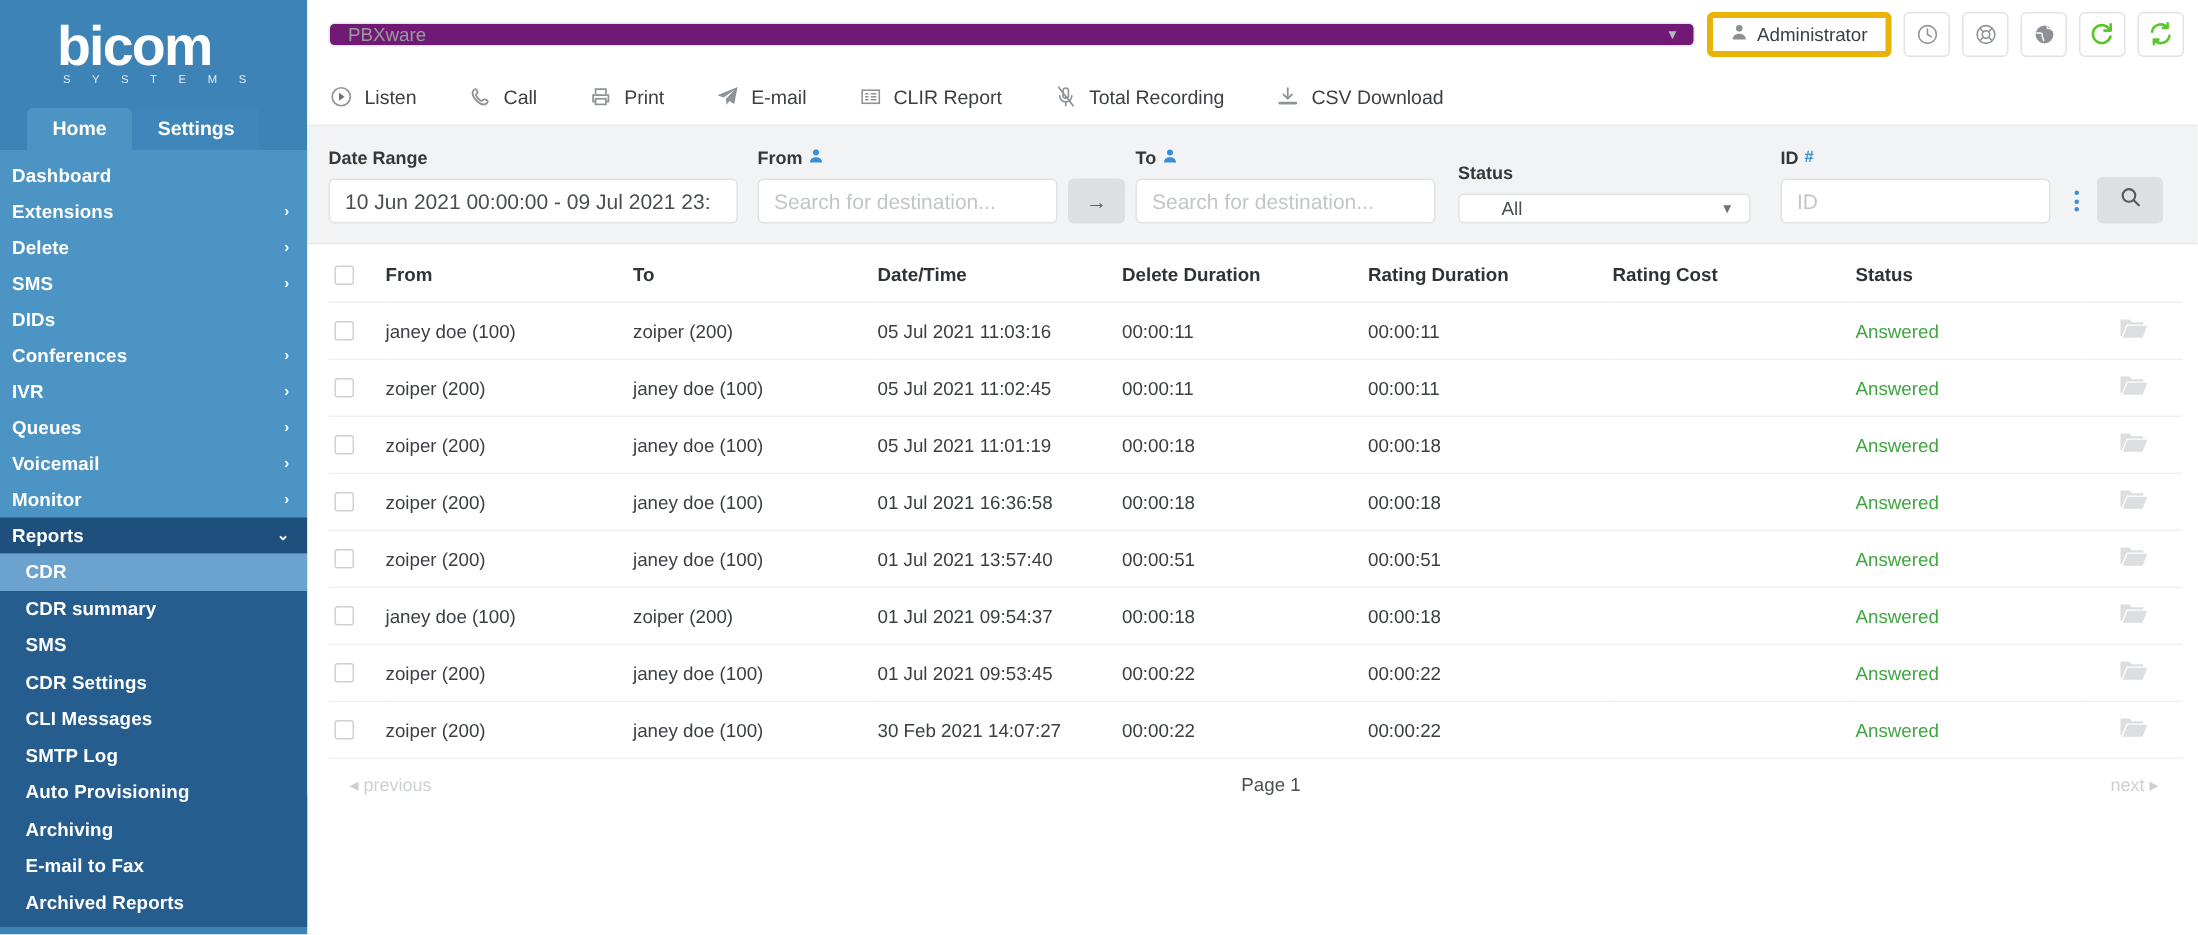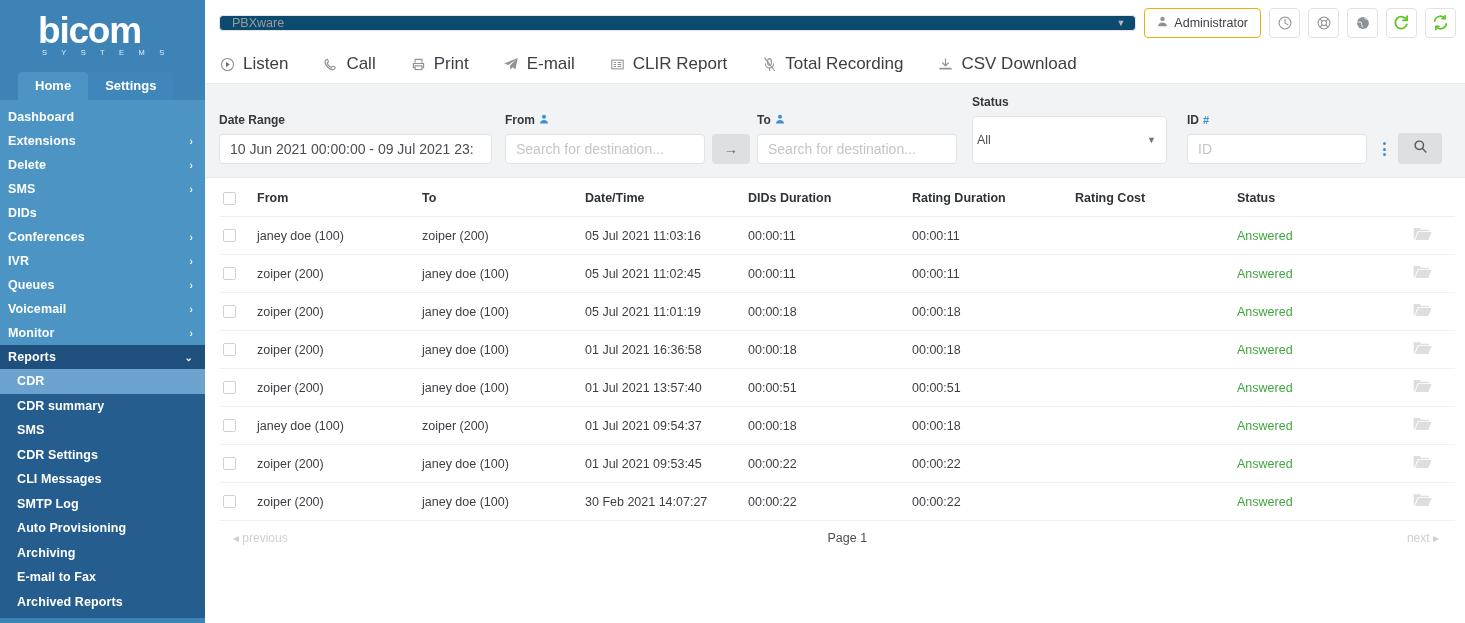--- a/index.html
+++ b/index.html
@@ -59,44 +59,44 @@
 
   
   .main { flex: 1; height: 623px; position: relative; background: #ffffff; }
 
   .topbar {
     height: 45px; background: #ffffff;
     display: flex; align-items: center; padding: 0 12px 0 14px; gap: 8px;
   }
   .select-box {
     flex: 1; height: 16px; border: 1px solid #e3e5e8; border-radius: 4px;
-    background: #0c4a6e; display: flex; align-items: center; justify-content: space-between;
+    background: #701a75; display: flex; align-items: center; justify-content: space-between;
     padding: 0 10px 0 12px; font-size: 12.5px; color: #999c9f; gap: 35px;
   }
   .select-box .caret { color: #b6b9bc; font-size: 9px; }
   .btn-user {
-    height: 30px; border: 1px solid #eab308; border-radius: 4px; background: #fff;
+    height: 30px; border: 4px solid #eab308; border-radius: 4px; background: #fff;
     display: flex; align-items: center; gap: 6px; padding: 0 12px;
     font-size: 12.5px; color: #3b3f44; white-space: nowrap;
   }
   .btn-user .uicon { color: #8d9196; font-size: 12px; }
   .icon-btn {
     width: 31px; height: 30px; border: 1px solid #e0e2e5; border-radius: 4px;
     background: #fff; display: flex; align-items: center; justify-content: center;
   }
   .icon-btn svg { display: block; }
 
   .toolbar {
     height: 39px; background: #ffffff;
     border-bottom: 1px solid #e9ebed;
     display: flex; align-items: center; padding-left: 14px; gap: 0;
   }
   .tool {
     display: flex; align-items: center; gap: 7px;
-    font-size: 17px; color: #3c4045; margin-right: 34px; white-space: nowrap;
+    font-size: 13px; color: #3c4045; margin-right: 34px; white-space: nowrap;
   }
   .tool .ti { width: 17px; height: 17px; display: flex; align-items: center; justify-content: center; color: #8f9397; }
 
   .filters {
     background: #f2f3f4; padding: 11px 13px 13px 14px;
     display: flex; align-items: flex-end; gap: 0;
     border-bottom: 1px solid #e5e7e9;
   }
   .fgroup { display: flex; flex-direction: column; }
   .flabel {
@@ -109,23 +109,23 @@
     display: flex; align-items: center; padding: 0 10px;
     font-size: 14px; color: #4a4e53;
   }
   .finput.ph { color: #c3c6c9; }
   .arrow-btn {
     width: 38px; height: 30px; background: #dddfe1; border-radius: 4px;
     display: flex; align-items: center; justify-content: center;
     color: #5e6267; font-size: 14px; margin: 0 7px;
   }
   .sel-input {
-    height: 48px; border: 1px solid #e0e2e5; border-radius: 4px; background: #fff;
+    height: 20px; border: 1px solid #e0e2e5; border-radius: 4px; background: #fff;
     display: flex; align-items: center; justify-content: space-between;
-    padding: 0 10px 0 4px; font-size: 12.5px; color: #4a4e53;
+    padding: 0 10px 0 28px; font-size: 12.5px; color: #4a4e53;
   }
   .sel-input .caret { color: #6d7277; font-size: 9px; }
   .dots-btn {
     width: 14px; height: 30px; display: flex; flex-direction: column;
     align-items: center; justify-content: center; gap: 2.5px; margin: 0 7px 0 10px;
   }
   .dots-btn i { width: 3px; height: 3px; border-radius: 50%; background: #3b8fd4; display: block; }
   .search-btn {
     width: 44px; height: 31px; background: #dddfe1; border-radius: 4px;
     display: flex; align-items: center; justify-content: center; color: #55595e;
@@ -455,21 +455,21 @@
     <div class="table-area">
       <table>
         <thead>
           <tr>
             <th class="c-check">
               <span class="chk"></span>
             </th>
             <th class="c-from">From</th>
             <th class="c-to">To</th>
             <th class="c-date">Date/Time</th>
-            <th class="c-tdur">DIDs Duration</th>
+            <th class="c-tdur">Delete Duration</th>
             <th class="c-rdur">Rating Duration</th>
             <th class="c-rcost">Rating Cost</th>
             <th class="c-stat">Status</th>
             <th class="c-act"></th>
           </tr>
         </thead>
         <tbody id="tbody">
             <tr>
               <td class="c-check">
                 <span class="chk"></span>

